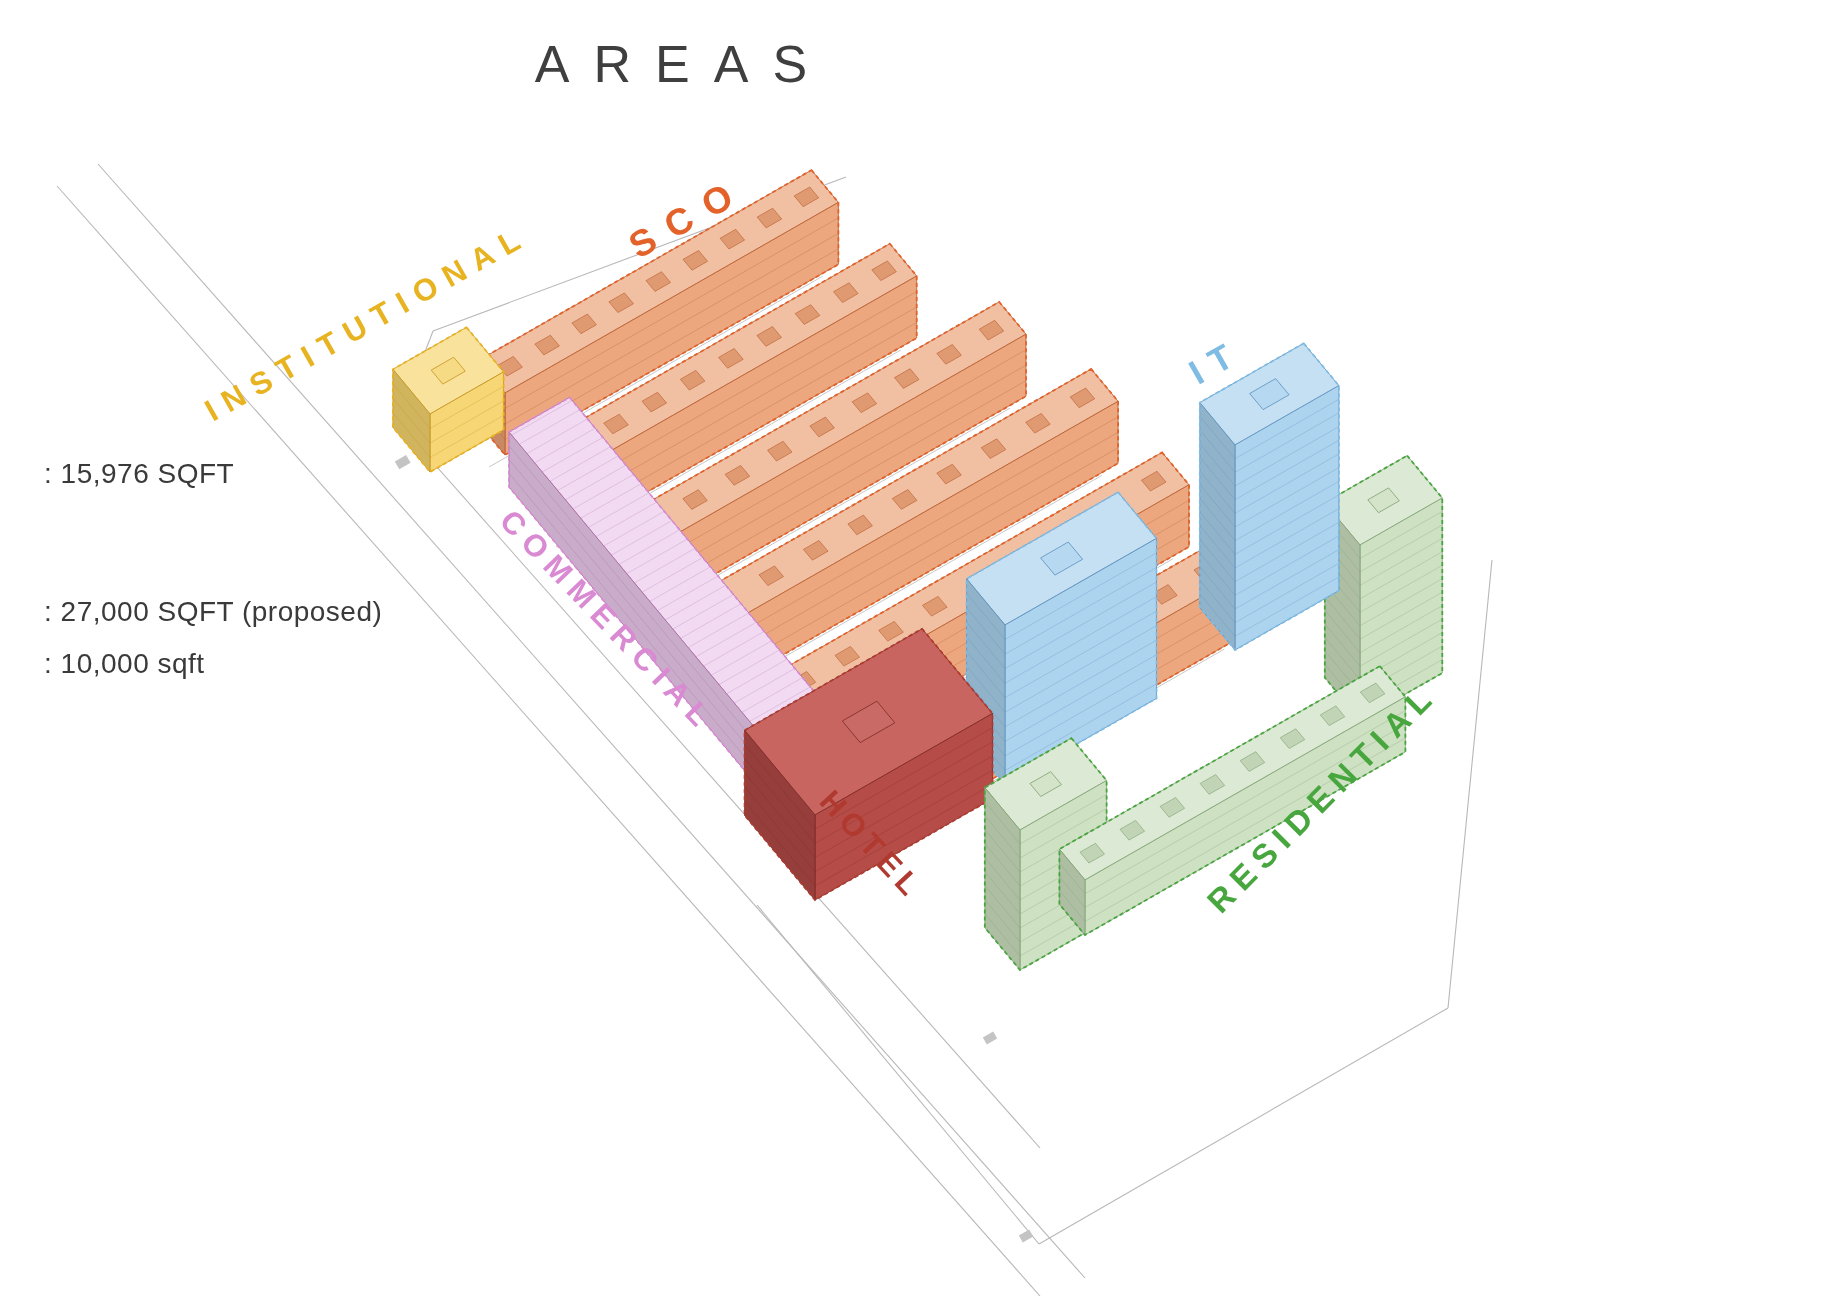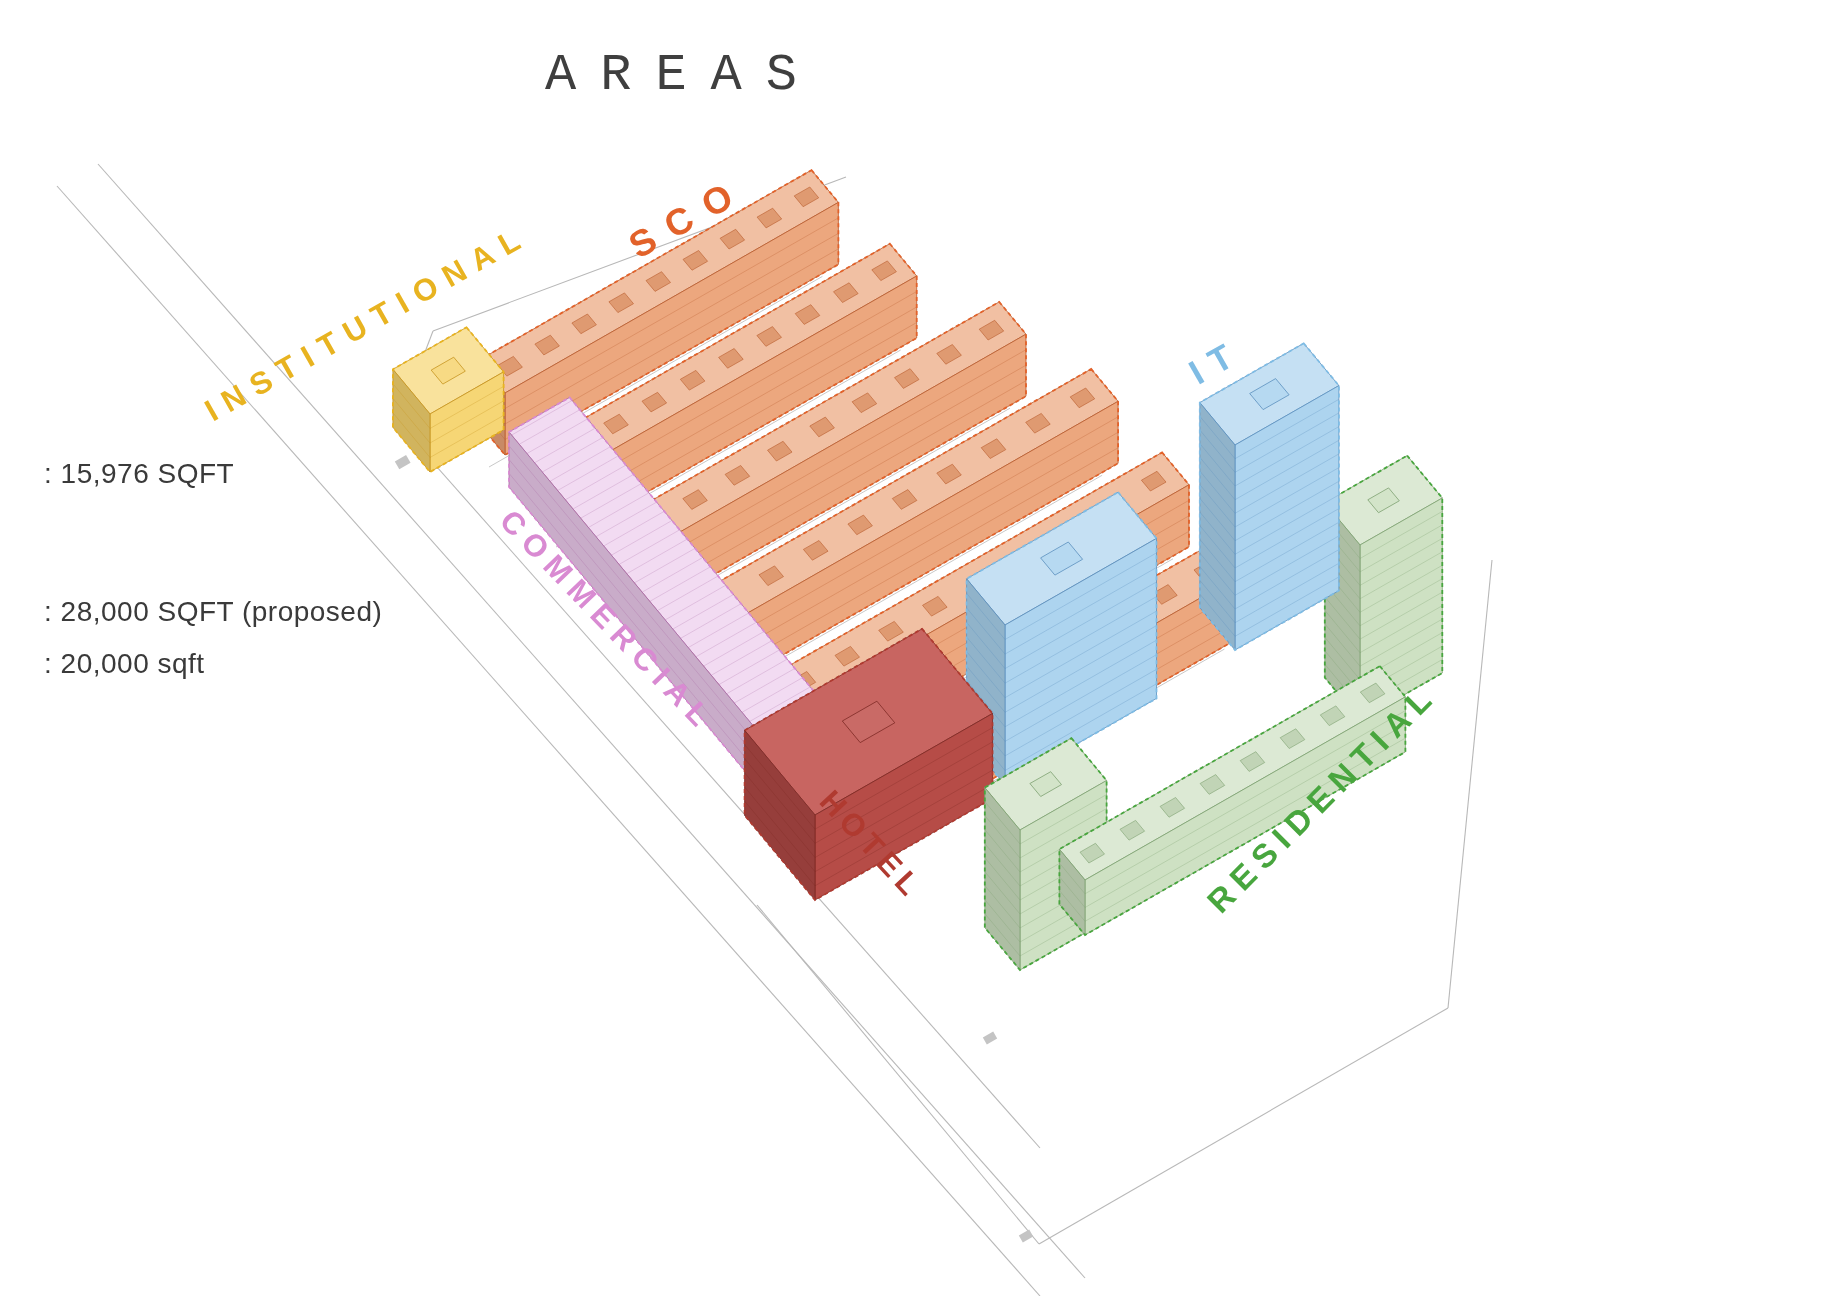--- a/index.html
+++ b/index.html
@@ -1,35 +1,35 @@
 <!DOCTYPE html>
 <html><head>
 <meta charset="utf-8">
 <style>
   html,body{margin:0;padding:0;background:#ffffff;}
   body{width:1848px;height:1296px;position:relative;overflow:hidden;
        font-family:"Liberation Sans", sans-serif;}
-  .page-title{position:absolute;left:683px;top:46px;transform:translateX(-50%);
-      font-size:52px;font-weight:400;letter-spacing:24px;color:#3f3f3f;white-space:nowrap;font-family:Liberation Mono, monospace;}
+  .page-title{position:absolute;left:683px;top:34px;transform:translateX(-50%);
+      font-size:52px;font-weight:400;letter-spacing:24px;color:#3f3f3f;white-space:nowrap;}
   .annotation{position:absolute;left:44px;font-size:28px;color:#3a3a3a;
       letter-spacing:0.5px;white-space:nowrap;}
   .ann-1{top:458px;}
   .ann-2{top:596px;}
   .ann-3{top:648px;}
   svg{position:absolute;left:0;top:0;}
   text{font-family:"Liberation Sans", sans-serif;}
 </style>
 </head>
 <body>
 
 <div class="page-title">AREAS</div>
 
 <div class="annotation ann-1">: 15,976 SQFT</div>
-<div class="annotation ann-2">: 28,000 SQFT (proposed)</div>
-<div class="annotation ann-3">: 20,000 sqft</div>
+<div class="annotation ann-2">: 27,000 SQFT (proposed)</div>
+<div class="annotation ann-3">: 10,000 sqft</div>
 
 <svg id="iso" width="1848" height="1296" viewBox="0 0 1848 1296">
 
   <g id="sitelines" stroke="#b8b8b8" stroke-width="1.1" fill="none">
     <line x1="57" y1="186" x2="1040" y2="1296"></line>
     <line x1="98" y1="164" x2="1085" y2="1278"></line>
     <line x1="398" y1="423" x2="1040" y2="1148"></line>
     <line x1="433" y1="331" x2="846" y2="177"></line>
     <line x1="398" y1="423" x2="433" y2="331"></line>
     <line x1="757" y1="905" x2="1039" y2="1244"></line>

